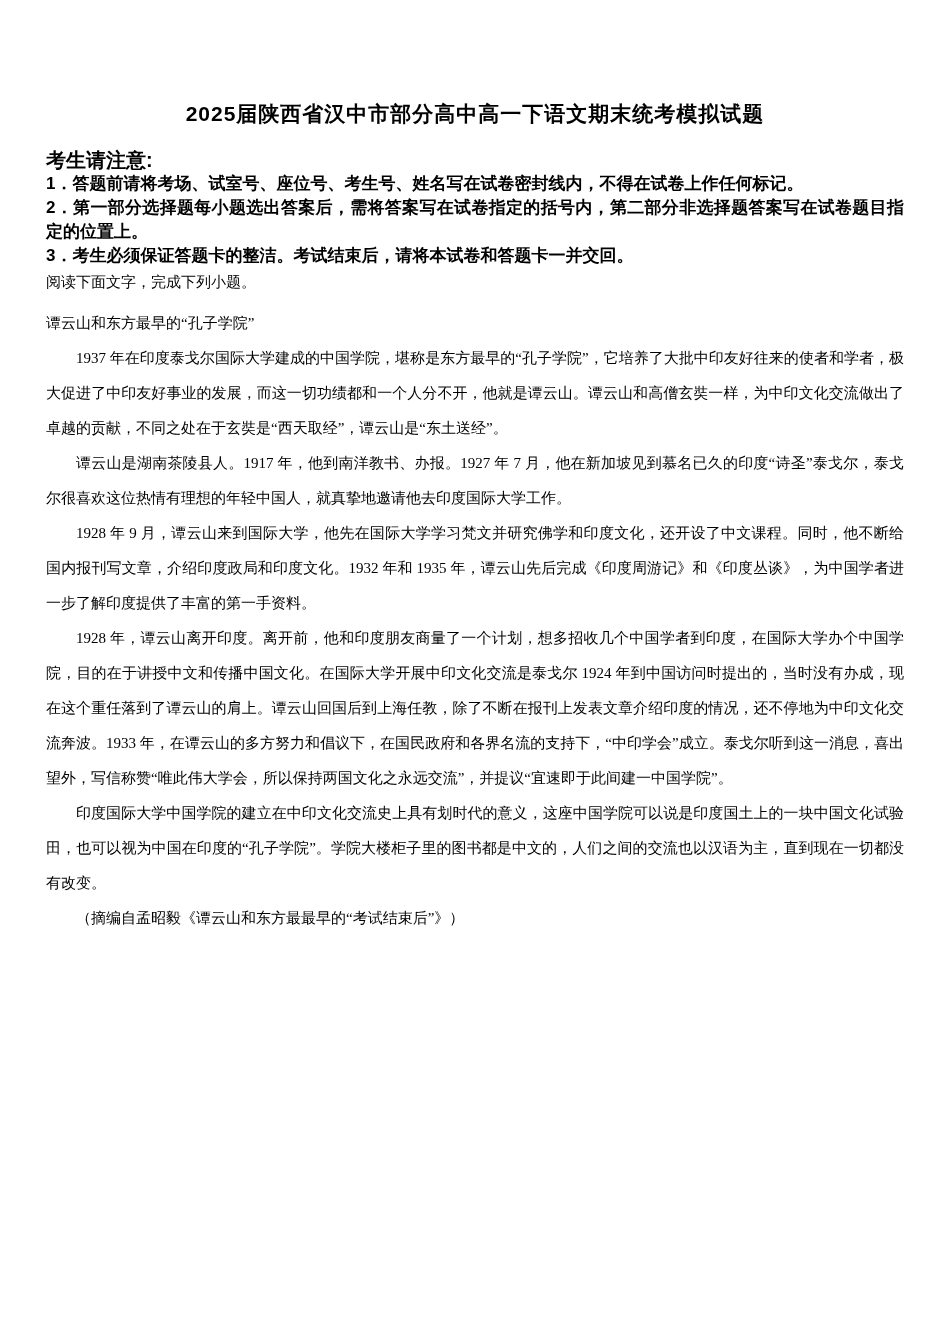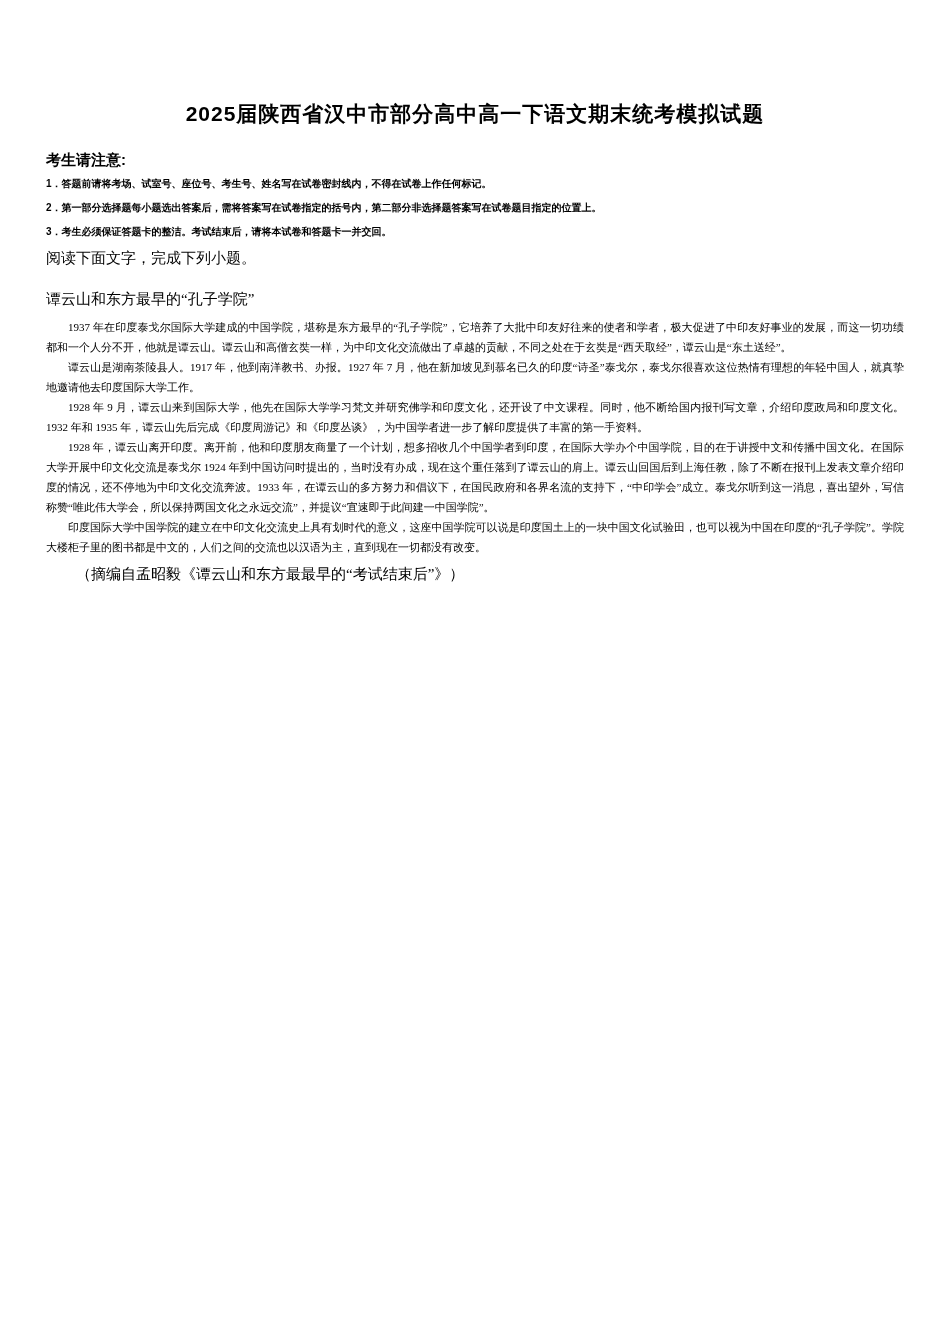--- a/index.html
+++ b/index.html
@@ -17,27 +17,27 @@
   }
   .title {
     text-align: center;
     font-size: 21px;
     font-weight: bold;
     font-family: "Liberation Sans", "DejaVu Sans", sans-serif;
     margin-bottom: 20px;
     letter-spacing: 1px;
   }
   .notice-heading {
-    font-size: 15px;
+    font-size: 20px;
     font-weight: bold;
     font-family: "Liberation Sans", "DejaVu Sans", sans-serif;
     line-height: 24px;
   }
   .notice-item {
-    font-size: 10px;
+    font-size: 17px;
     font-weight: bold;
     font-family: "Liberation Sans", "DejaVu Sans", sans-serif;
     line-height: 24px;
     text-align: justify;
   }
   .section-heading {
     margin-top: 42px;
     font-size: 16px;
     font-weight: bold;
     font-family: "Liberation Sans", "DejaVu Sans", sans-serif;
@@ -47,22 +47,22 @@
     font-size: 15px;
     line-height: 24px;
     margin-top: 2px;
   }
   .passage-title {
     font-size: 15px;
     line-height: 35px;
     margin-top: 12px;
   }
   .passage-para {
-    font-size: 11px;
-    line-height: 20px;
+    font-size: 15px;
+    line-height: 35px;
     text-align: justify;
     text-indent: 2em;
   }
   .citation {
     font-size: 15px;
     line-height: 35px;
     text-indent: 2em;
   }
 </style>
 </head>

